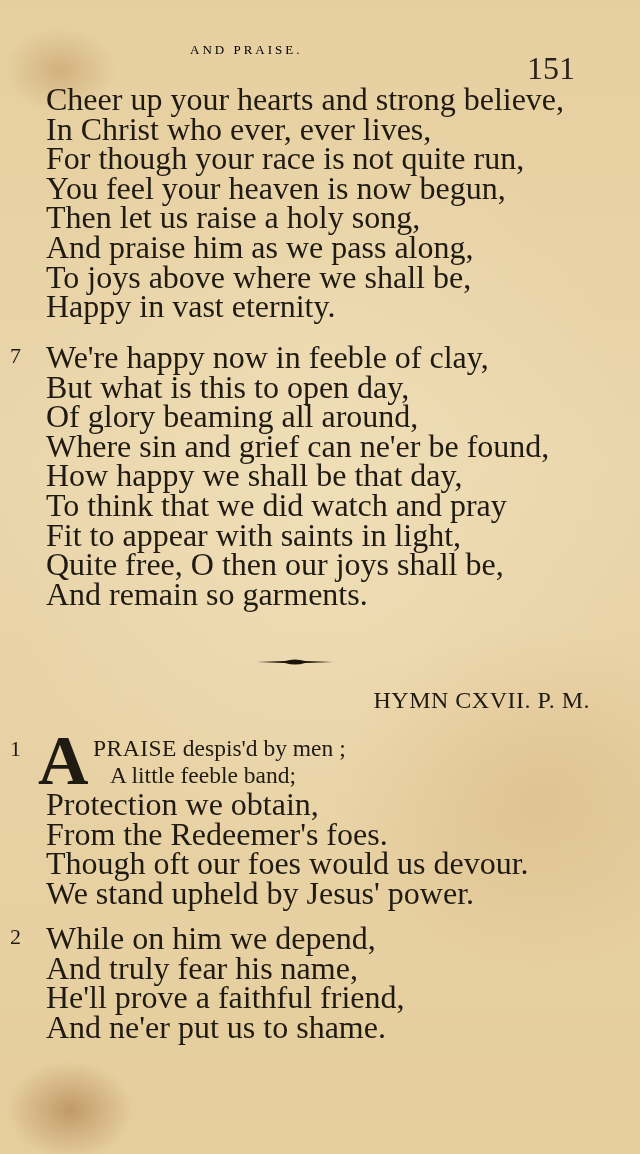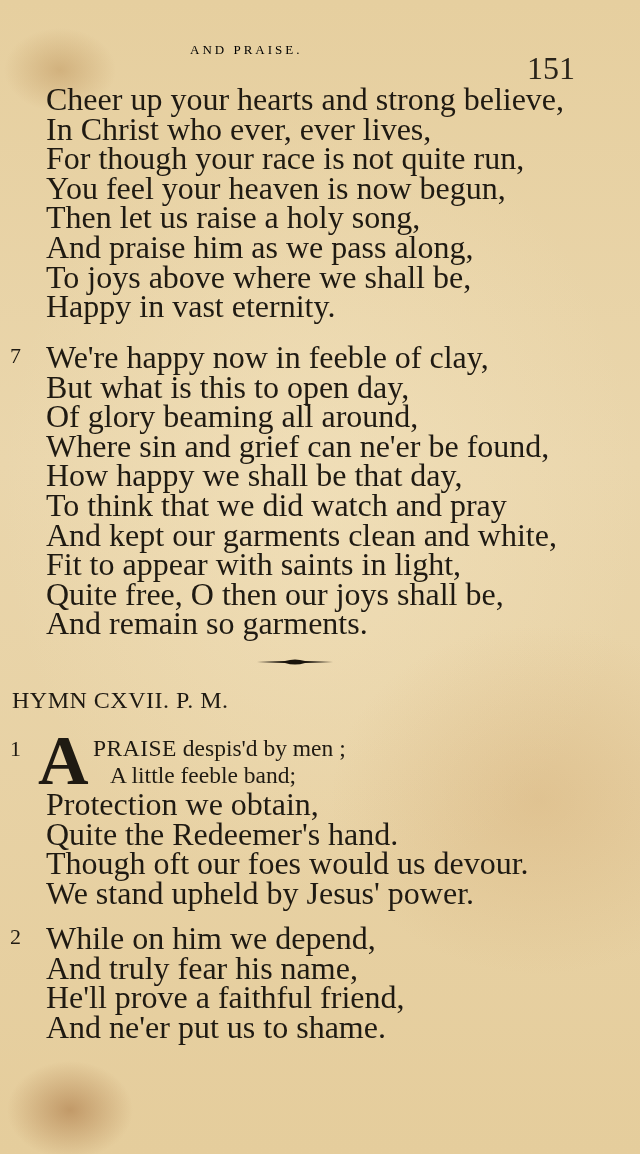--- a/index.html
+++ b/index.html
@@ -29,22 +29,22 @@
     font-size:32px; line-height:29.6px; white-space:nowrap;margin-left:8px;
   }
   .verse-num {
     position:absolute; left:-28px; top:0;
     font-size:22px;
   }
   .ornament {
     position:absolute; left:257px; top:658px; width:76px; height:8px;
   }
   .hymn-title {
-    position:absolute; top:687px; left:0; width:590px; text-align:left;
-    font-size:24px; letter-spacing:0.5px;padding-left:12px;
+    position:absolute; top:687px; left:0; width:590px; text-align:right;
+    font-size:24px; letter-spacing:0.5px;
   }
   .dropcap-block { position:absolute; left:38px; top:734px; }
   .dropcap {
     position:absolute; left:0; top:-4px;
     font-size:70px; line-height:62px; font-weight:bold;
   }
   .dropcap-line { position:absolute; white-space:nowrap; font-size:23.5px; line-height:29.6px; }
   .smallcaps { letter-spacing:0.5px; }
 </style>
 </head>
@@ -67,42 +67,41 @@
   </div>
 
   <div class="stanza" style="top:343px;">
     <span class="verse-num">7</span>
     <div class="line">We're happy now in feeble of clay,</div>
     <div class="line">But what is this to open day,</div>
     <div class="line">Of glory beaming all around,</div>
     <div class="line">Where sin and grief can ne'er be found,</div>
     <div class="line">How happy we shall be that day,</div>
     <div class="line">To think that we did watch and pray</div>
-    <div class="line">And kept our garments clean and white,</div>
     <div class="line">Fit to appear with saints in light,</div>
     <div class="line">Quite free, O then our joys shall be,</div>
     <div class="line">And remain so garments.</div>
   </div>
 
   <svg class="ornament" viewBox="0 0 76 8">
     <path d="M0 4 L28 3 Q38 0 48 3 L76 4 L48 5 Q38 8 28 5 Z" fill="#1a140c"></path>
   </svg>
 
   <div class="hymn-title">HYMN CXVII.   P. M.</div>
 
   <div class="dropcap-block">
     <span class="verse-num" style="top:2px;">1</span>
     <span class="dropcap">A</span>
     <div class="dropcap-line" style="left:55px; top:0;">
       <span class="smallcaps">PRAISE</span><span> despis'd by men ;</span>
     </div>
     <div class="dropcap-line" style="left:72px; top:27px;text-align:center;">A little feeble band;</div>
     <div style="position:absolute; left:0; top:56px;">
       <div class="line">Protection we obtain,</div>
-      <div class="line">Quite the Redeemer's hand.</div>
+      <div class="line">From the Redeemer's foes.</div>
       <div class="line">Though oft our foes would us devour.</div>
       <div class="line">We stand upheld by Jesus' power.</div>
     </div>
   </div>
 
   <div class="stanza" style="top:924px;">
     <span class="verse-num">2</span>
     <div class="line">While on him we depend,</div>
     <div class="line">And truly fear his name,</div>
     <div class="line">He'll prove a faithful friend,</div>

